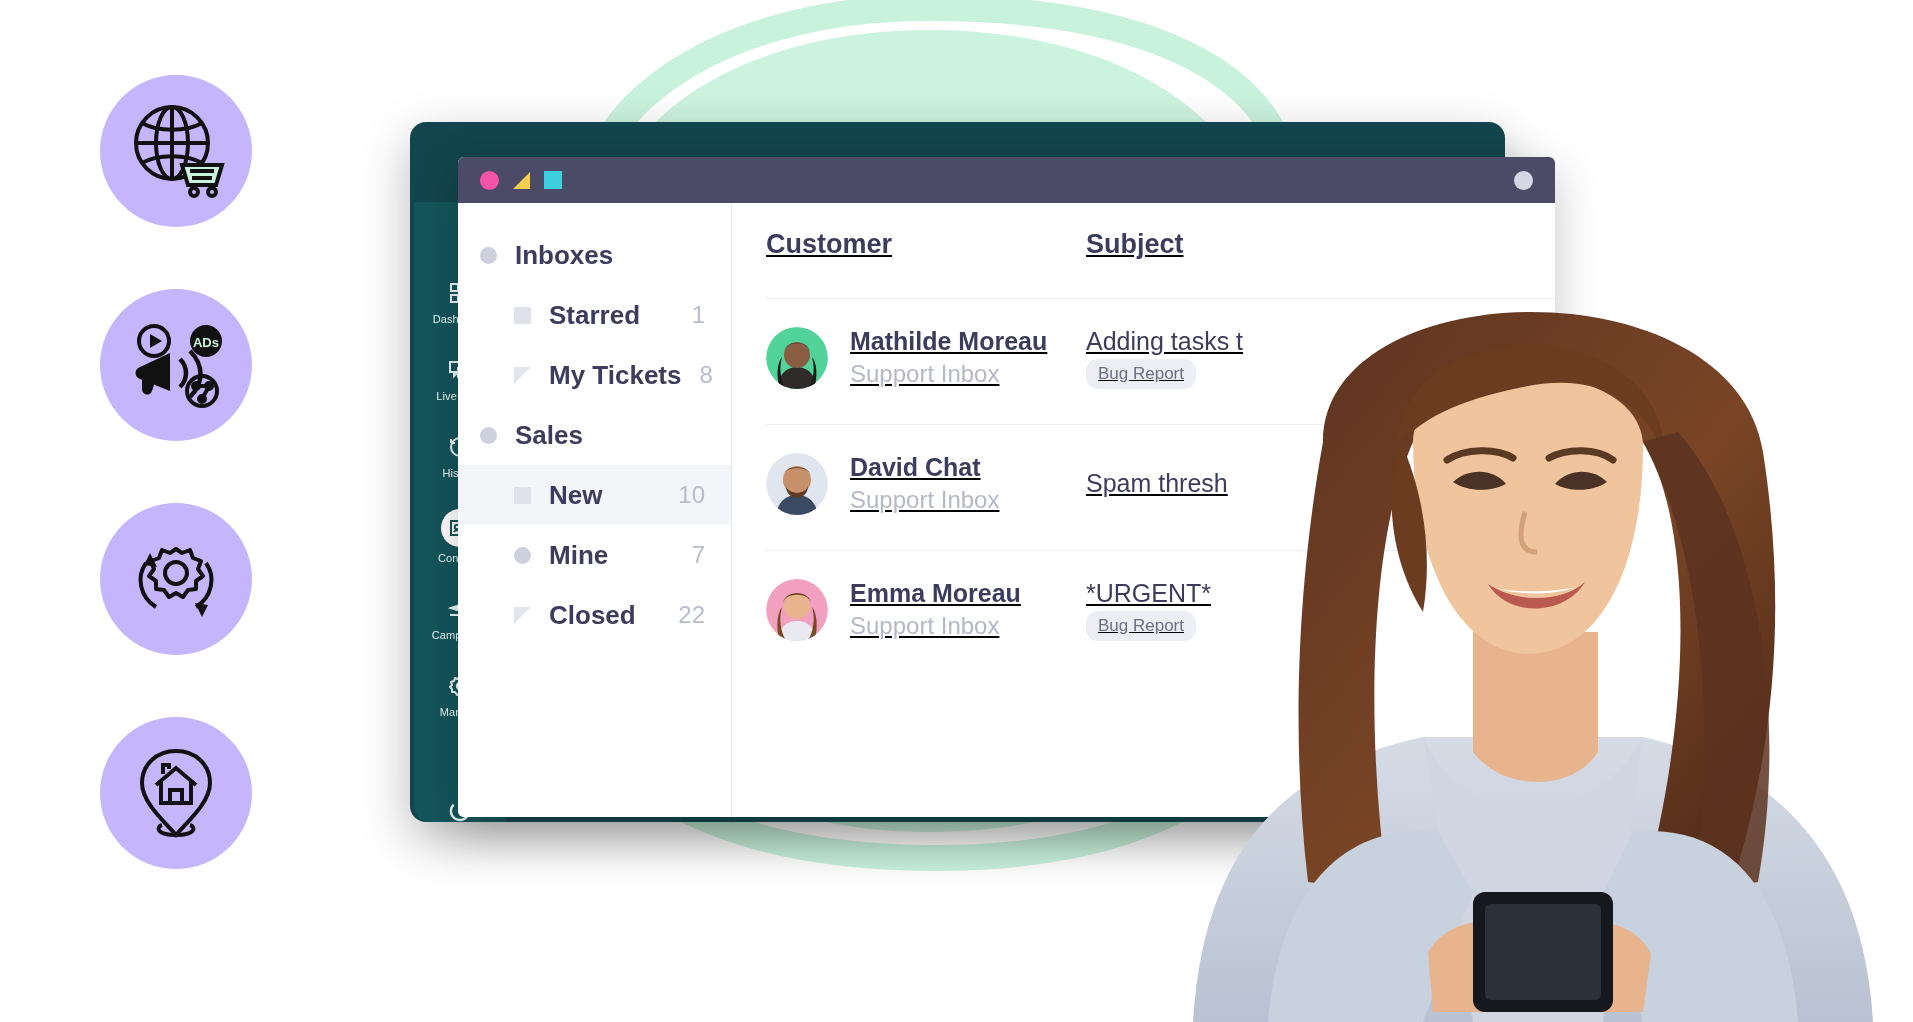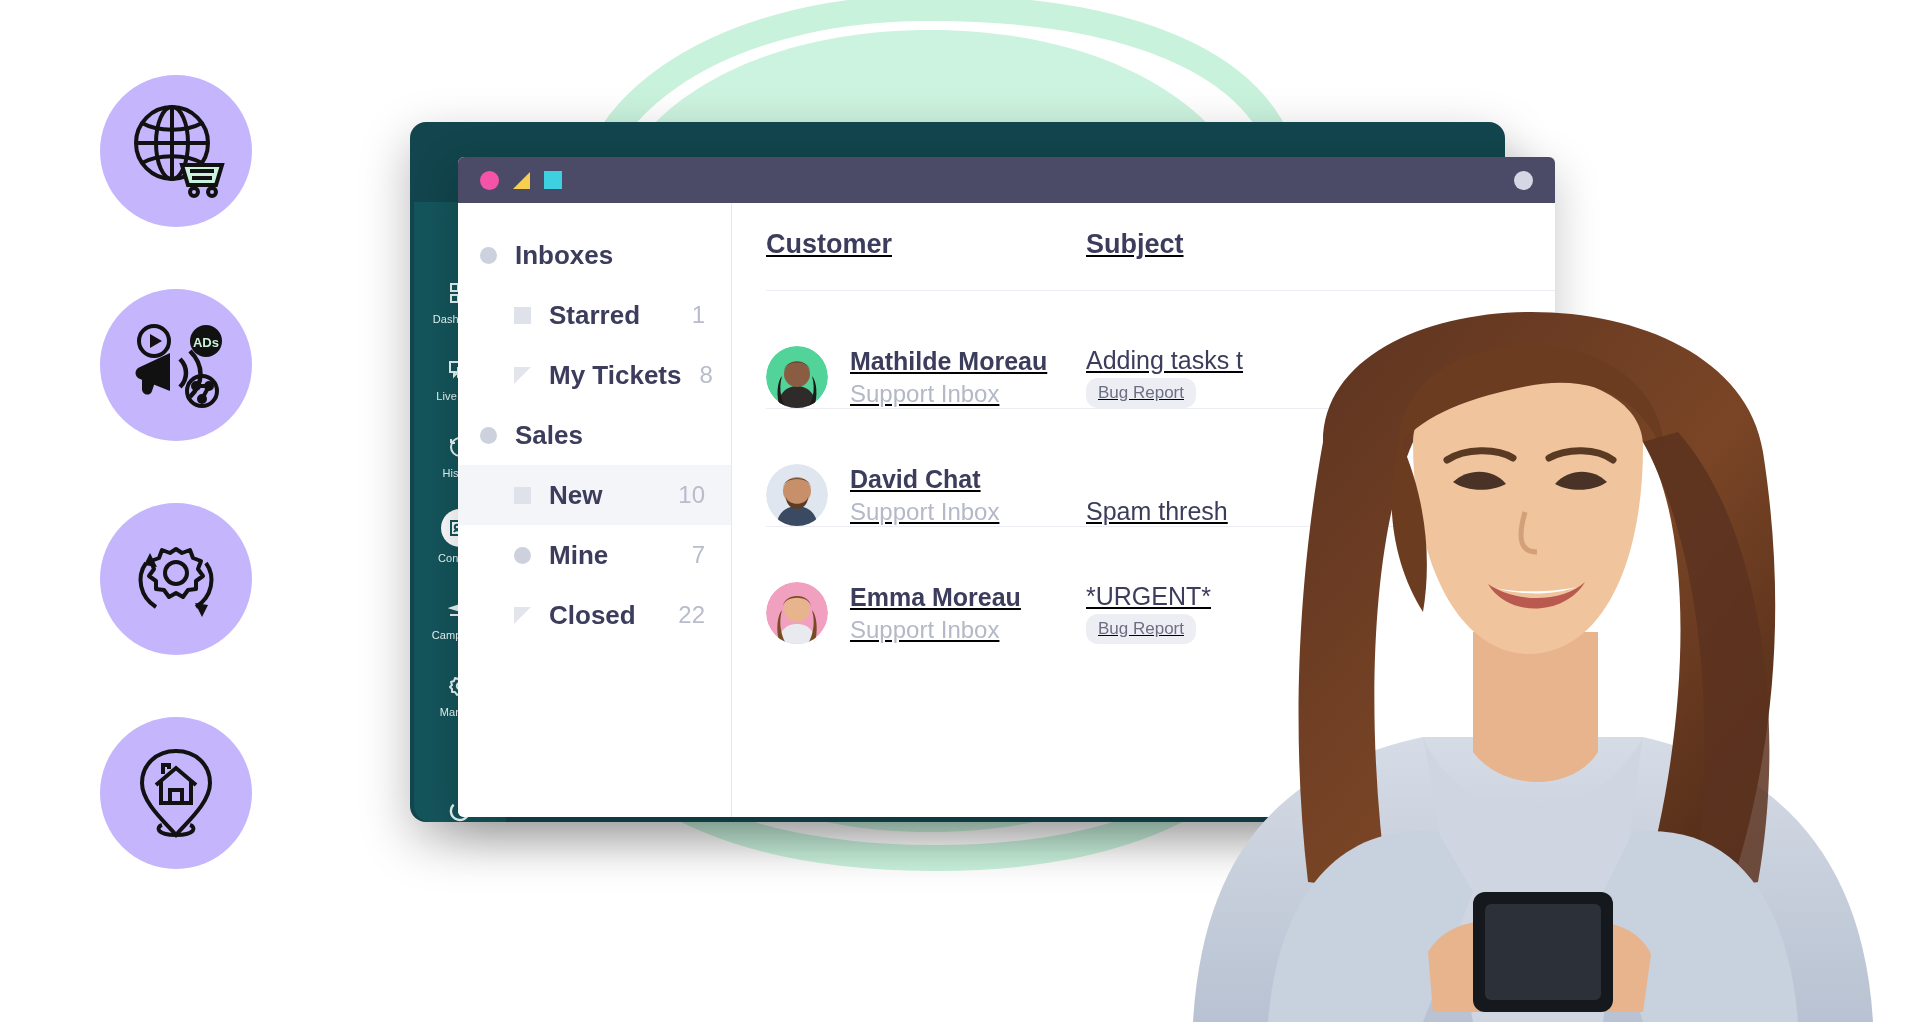--- a/index.html
+++ b/index.html
@@ -111,22 +111,22 @@
   }
   .ir-label { flex: 1; font-size: 26px; font-weight: 700; color: #3c3c5c; white-space: nowrap; }
   .ir-count { font-size: 24px; color: #b8bccb; font-weight: 400; }
 
   
   .ticket-pane { flex: 1; padding: 26px 0 0 34px; position: relative; text-decoration: underline; }
   .ticket-head { display: flex; padding-bottom: 30px; }
   .th-customer { width: 320px; font-size: 27px; font-weight: 700; color: #3c3c5c; }
   .th-subject { font-size: 27px; font-weight: 700; color: #3c3c5c; }
   .ticket-row {
-    display: flex; align-items: flex-end;
-    height: 118px; border-top: 1px solid #ebedf2;
+    display: flex; align-items: center;
+    height: 118px; border-top: 1px solid #ebedf2; margin-top: 8px;
   }
   .tr-customer { width: 320px; display: flex; align-items: center; gap: 22px; }
   .avatar { width: 62px; height: 62px; border-radius: 50%; flex: 0 0 62px; position: relative; overflow: hidden; }
   .avatar svg { display: block; }
   .tr-names { display: flex; flex-direction: column; gap: 4px; }
   .tr-name { font-size: 25px; font-weight: 700; color: #3c3c5c; white-space: nowrap; }
   .tr-inbox { font-size: 24px; color: #b4b8c7; white-space: nowrap; }
   .tr-subject { display: flex; flex-direction: column; gap: 3px; }
   .tr-subj-text { font-size: 25px; color: #3c3c5c; white-space: nowrap; }
   .tag {

